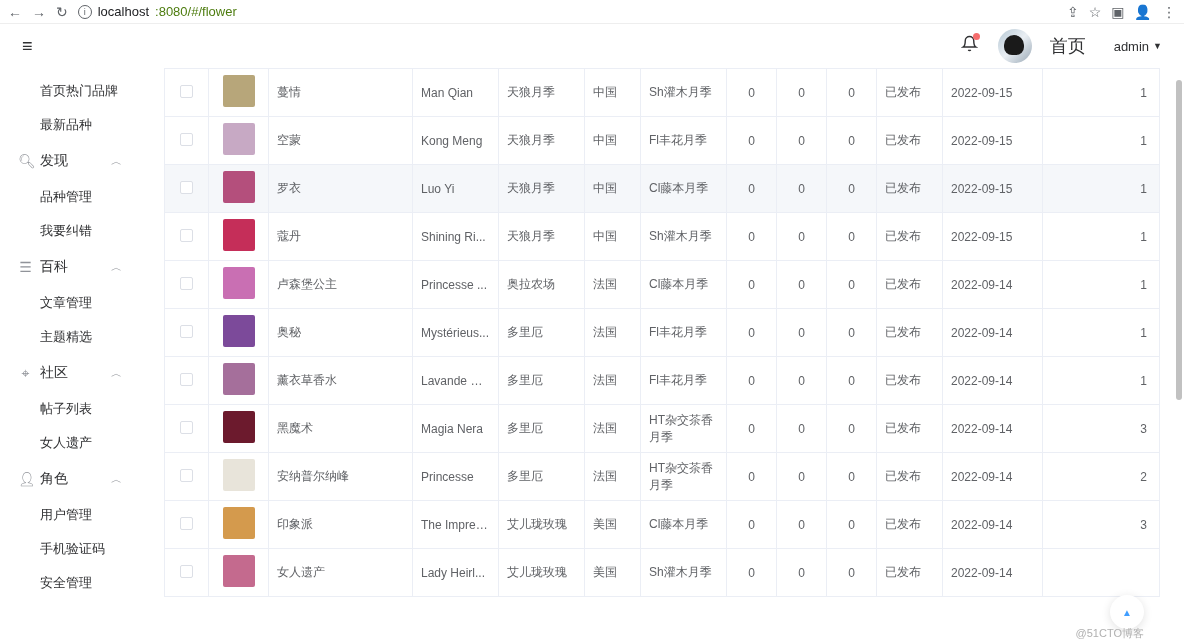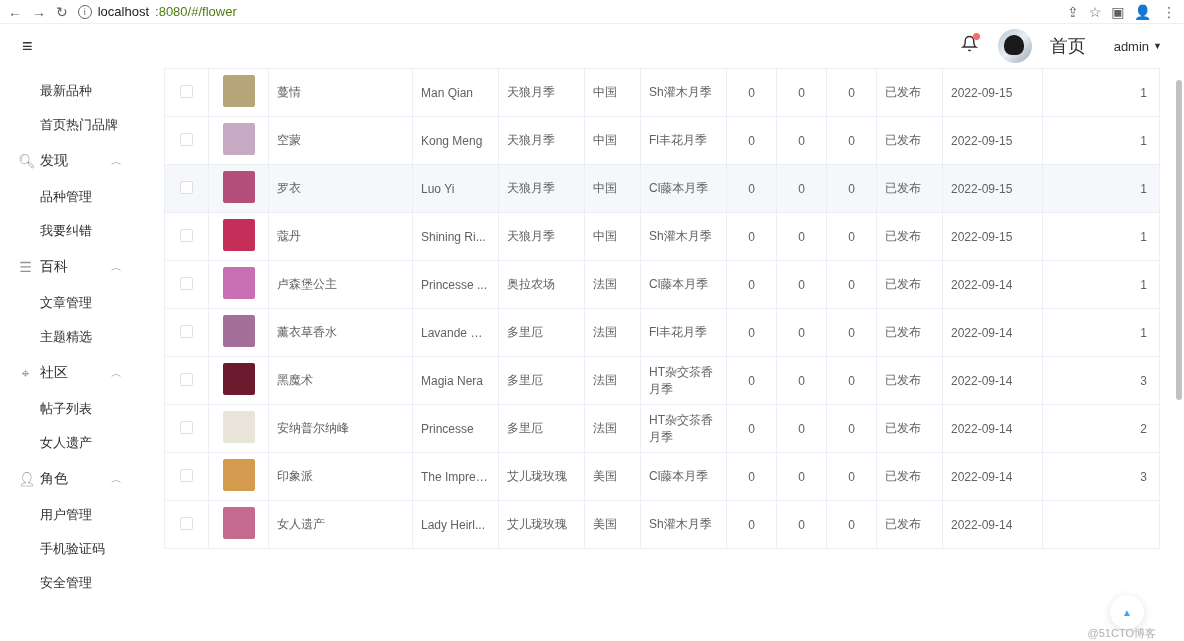--- a/index.html
+++ b/index.html
@@ -48,21 +48,21 @@
 td.type { width: 86px; }
 td.num { width: 50px; text-align: center; }
 td.status { width: 66px; }
 td.date { width: 100px; }
 td.last { width: auto; text-align: right; padding-right: 12px; }
 .checkbox { width: 13px; height: 13px; border: 1px solid #dcdfe6; border-radius: 2px; display: inline-block; background: #fff; }
 
 .scrollbar { position: absolute; right: 0; top: 12px; bottom: 0; width: 10px; }
 .scrollbar .thumb { position: absolute; right: 2px; top: 0; width: 6px; height: 320px; background: #c1c1c1; border-radius: 3px; }
 
-.watermark { position: absolute; bottom: 0; right: 28px; font-size: 11px; color: #b0b0b0; z-index: 99; }
+.watermark { position: absolute; bottom: 0; right: 40px; font-size: 11px; color: #b0b0b0; z-index: 99; }
 
 .fab { position: absolute; right: 40px; bottom: 12px; width: 34px; height: 34px; border-radius: 50%; background: #fff; box-shadow: 0 2px 10px rgba(0,0,0,.12); display: flex; align-items: center; justify-content: center; color: #409eff; font-size: 10px; }
 </style>
 </head>
 <body>
 
 <div class="browser-bar">
   <span class="nav-icon">←</span>
   <span class="nav-icon">→</span>
   <span class="nav-icon">↻</span>
@@ -93,22 +93,22 @@
   <span class="home-link">首页</span>
   <span class="user">
     <span>admin</span>
     <span class="caret">▼</span>
   </span>
 </div>
 
 <div class="container">
 
   <div class="sidebar">
+    <div class="side-item">首页热门品牌</div>
     <div class="side-item">最新品种</div>
-    <div class="side-item">首页热门品牌</div>
 
     <div class="side-group">
       <span class="gicon">🔍︎</span>
       <span>发现</span>
       <span class="gspacer"></span>
         <span class="chev">︿</span>
     </div>
     <div class="side-item">品种管理</div>
     <div class="side-item">我要纠错</div>
 
@@ -215,20 +215,35 @@
               <td class="type">Cl藤本月季</td>
               <td class="num">0</td>
               <td class="num">0</td>
               <td class="num">0</td>
               <td class="status">已发布</td>
               <td class="date">2022-09-14</td>
               <td class="last">1</td>
             </tr>
             <tr>
               <td class="chk"><span class="checkbox"></span></td>
+              <td class="imgcell"><span class="thumb" style="background:#7c4a9a"></span></td>
+              <td class="name-cn">奥秘</td>
+              <td class="name-en">Mystérieus...</td>
+              <td class="breeder">多里厄</td>
+              <td class="country">法国</td>
+              <td class="type">Fl丰花月季</td>
+              <td class="num">0</td>
+              <td class="num">0</td>
+              <td class="num">0</td>
+              <td class="status">已发布</td>
+              <td class="date">2022-09-14</td>
+              <td class="last">1</td>
+            </tr>
+            <tr>
+              <td class="chk"><span class="checkbox"></span></td>
               <td class="imgcell"><span class="thumb" style="background:#a56f9b"></span></td>
               <td class="name-cn">薰衣草香水</td>
               <td class="name-en">Lavande Pa...</td>
               <td class="breeder">多里厄</td>
               <td class="country">法国</td>
               <td class="type">Fl丰花月季</td>
               <td class="num">0</td>
               <td class="num">0</td>
               <td class="num">0</td>
               <td class="status">已发布</td>

